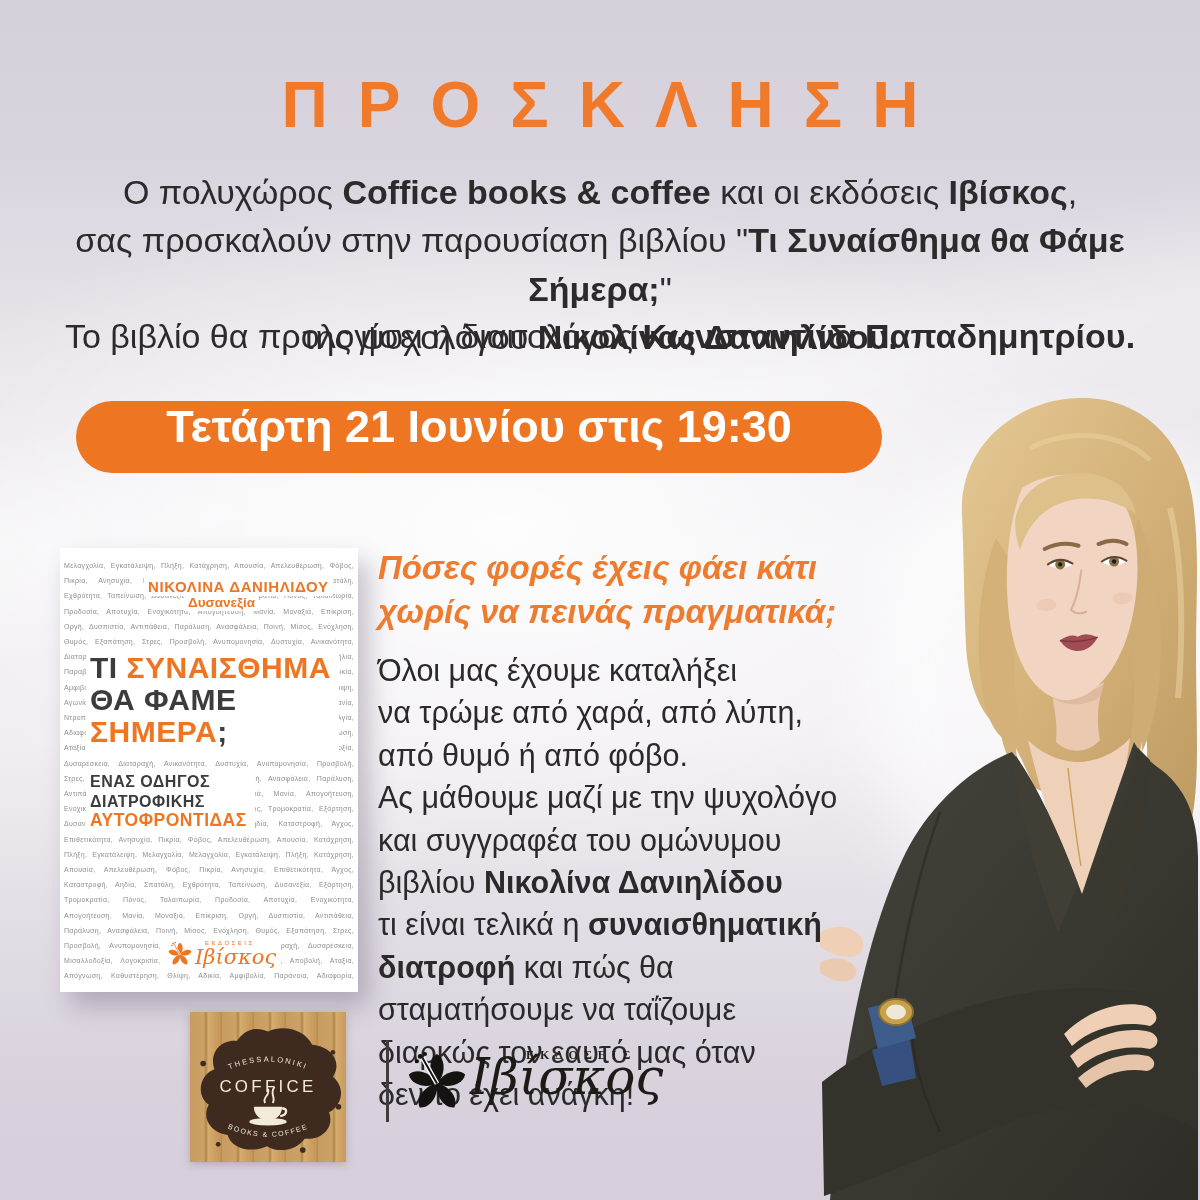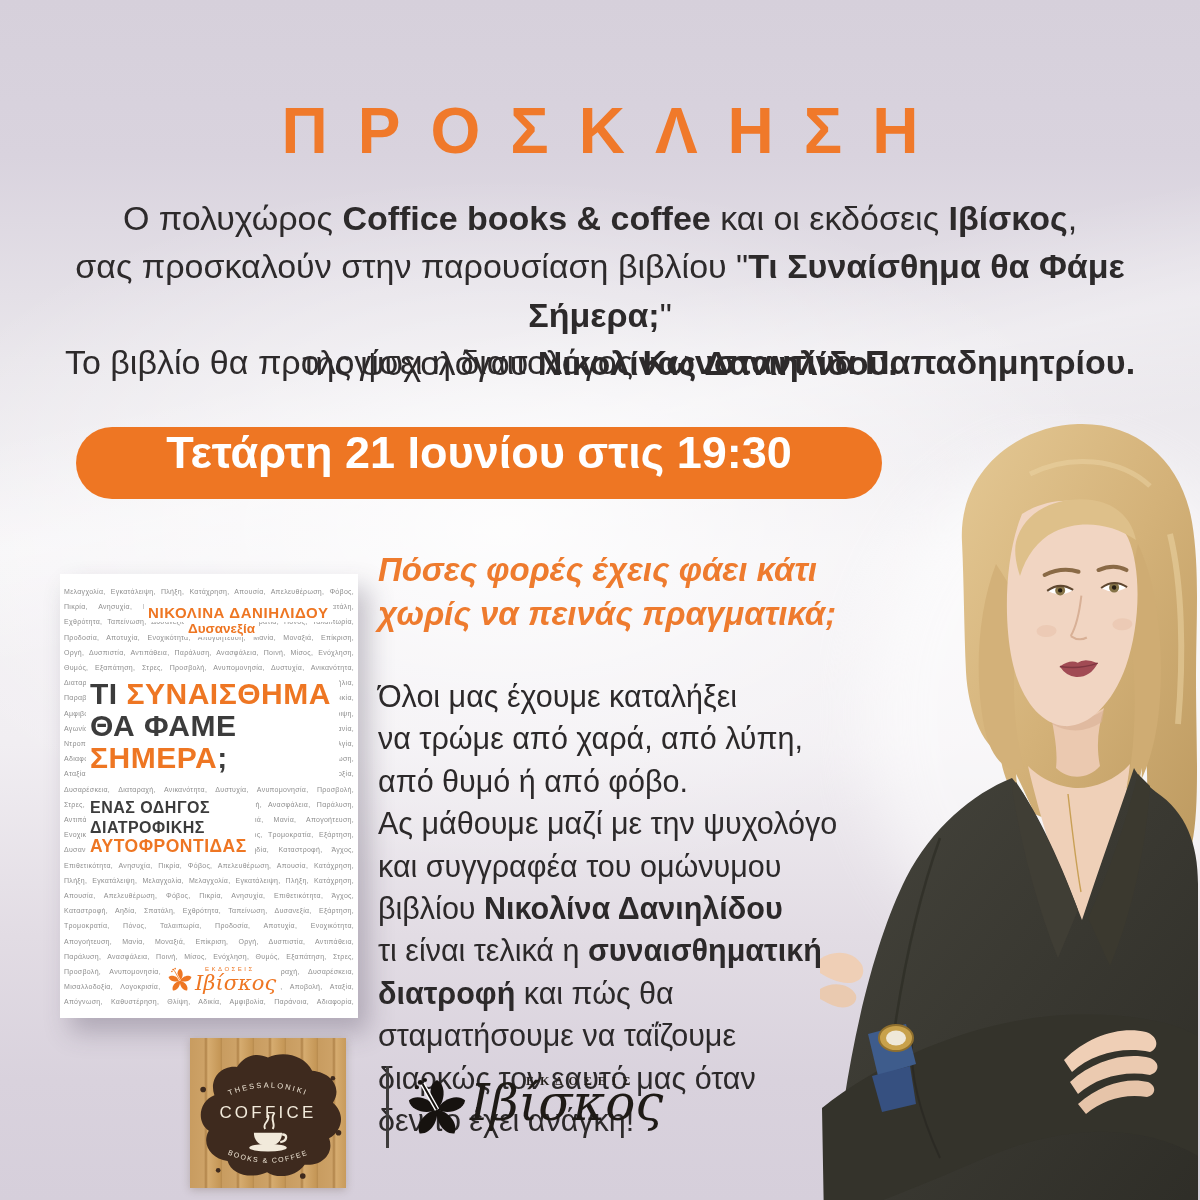--- a/index.html
+++ b/index.html
@@ -4,21 +4,21 @@
 <style>
   html,body{margin:0;padding:0;}
   .poster{
     position:relative;width:1200px;height:1200px;overflow:hidden;
     font-family:"Liberation Sans",sans-serif;color:#2D2A2B;
     background:
       radial-gradient(ellipse 900px 500px at 42% 44%, rgba(255,255,255,0.85) 0%, rgba(255,255,255,0) 70%),
       linear-gradient(168deg, rgba(255,255,255,0) 30%, rgba(255,255,255,0.35) 38%, rgba(255,255,255,0) 46%),
       linear-gradient(180deg,#D6D0DB 0%, #D9D3DE 13%, #E9E6EB 30%, #F3F1F4 46%, #F1EEF2 62%, #E2DCE4 78%, #D9D2DD 90%, #D6CFDB 100%);
   }
-  .abs{position:absolute;margin-top:26px;}
+  .abs{position:absolute;}
   .b{font-weight:700;}
   
   .main-title{
     left:0;right:0;top:68px;text-align:center;
     font-size:64px;font-weight:600;color:#F0792A;
     letter-spacing:30px;padding-left:30px;
   }
   .intro{
     left:30px;right:30px;top:168px;text-align:center;
     font-size:34px;line-height:1.42;color:#2D2A2B;
@@ -32,21 +32,21 @@
     left:76px;top:401px;width:806px;height:72px;border-radius:38px;
     background:#EE7623;display:flex;align-items:flex-start;justify-content:center;
     color:#FFFFFF;font-size:45px;font-weight:700;
   }
   .address{
     left:40px;top:481px;width:880px;text-align:center;
     font-size:29.5px;font-weight:700;color:#2D2A2B;
   }
   
   .question{
-    left:378px;top:522px;width:470px;
+    left:378px;top:546px;width:470px;
     font-size:33px;font-weight:700;font-style:italic;color:#EE7B2E;
     line-height:1.32;white-space:pre-line;
   }
   .bodytext{
     left:378px;top:649px;width:470px;
     font-size:30.5px;line-height:1.39;color:#2C292A;
   }
   
   .book-cover{
     left:60px;top:548px;width:298px;height:444px;background:#FFFFFF;

